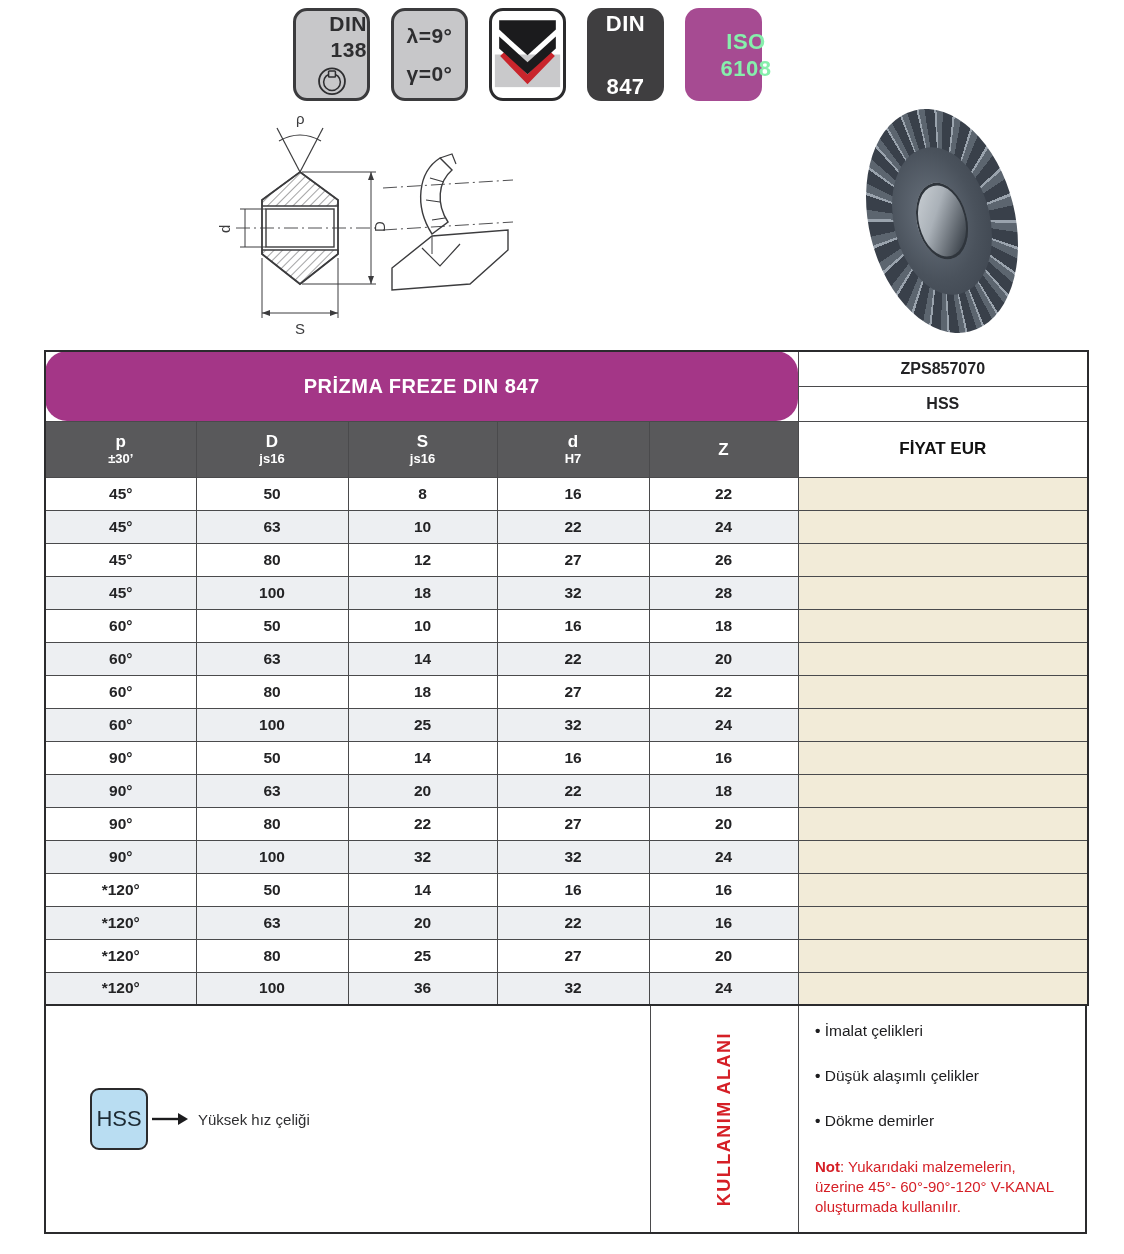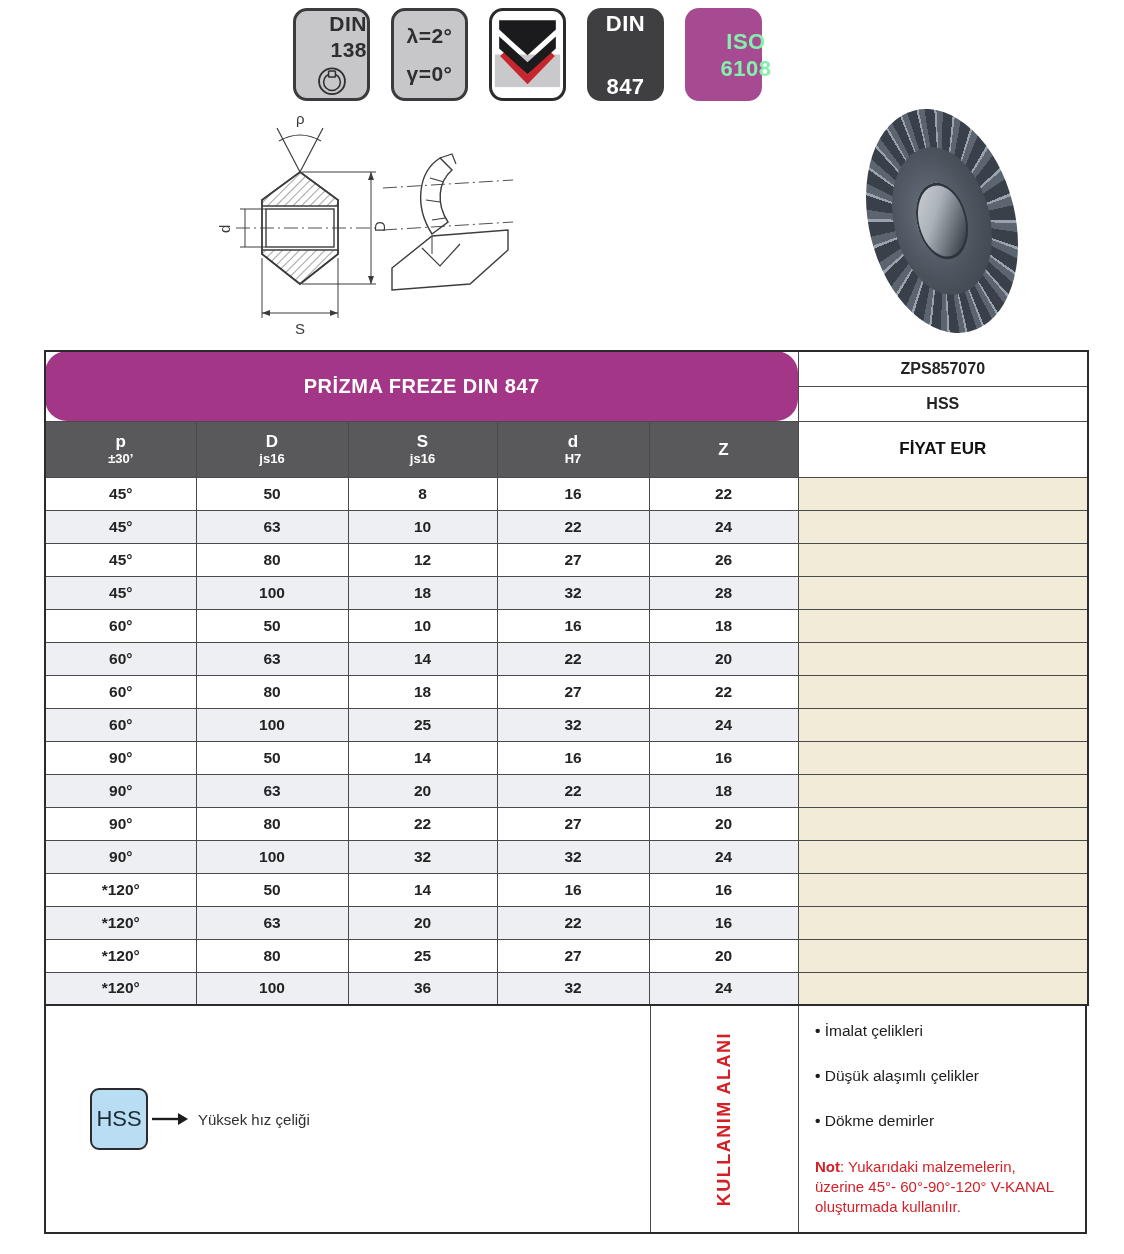--- a/index.html
+++ b/index.html
@@ -104,21 +104,21 @@
 <div class="badges">
   <div class="badge gray">
     <div class="b-line">DIN 138</div>
     <svg width="46" height="46" viewBox="0 0 46 46">
       <circle cx="23" cy="24" r="17" fill="none" stroke="#2e2e30" stroke-width="2.4"></circle>
       <circle cx="23" cy="25" r="11" fill="none" stroke="#2e2e30" stroke-width="2"></circle>
       <rect x="18.5" y="10.5" width="9" height="8" fill="#c7c7c9" stroke="#2e2e30" stroke-width="2" rx="1"></rect>
     </svg>
   </div>
   <div class="badge gray">
-    <div class="b-line thin">λ=2°</div>
+    <div class="b-line thin">λ=9°</div>
     <div style="height:12px"></div>
     <div class="b-line thin">γ=0°</div>
   </div>
   <div class="badge white">
     <svg width="85" height="85" viewBox="0 0 92 92">
       <rect x="8" y="46" width="76" height="38" fill="#c9c9cb"></rect>
       <path d="M17,45 L46,75 L75,45" fill="none" stroke="#c9252c" stroke-width="8"></path>
       <path d="M13,6 L79,6 L79,17 L46,47 L13,17 Z" fill="#1b1b1d"></path>
       <path d="M13,25 L46,55 L79,25 L79,39 L46,69 L13,39 Z" fill="#1b1b1d"></path>
     </svg>

